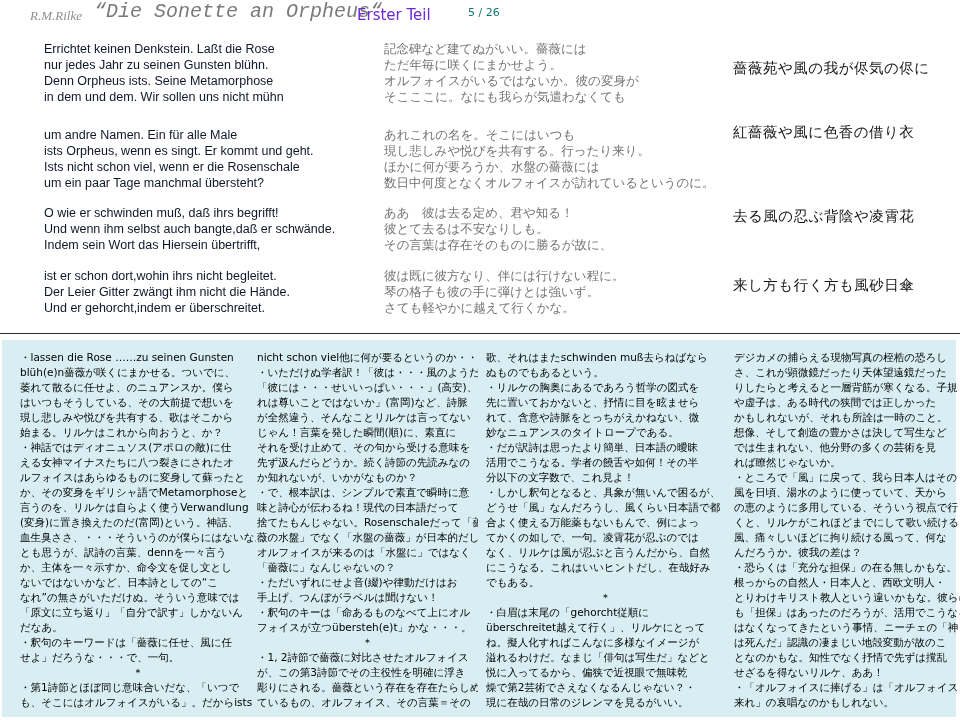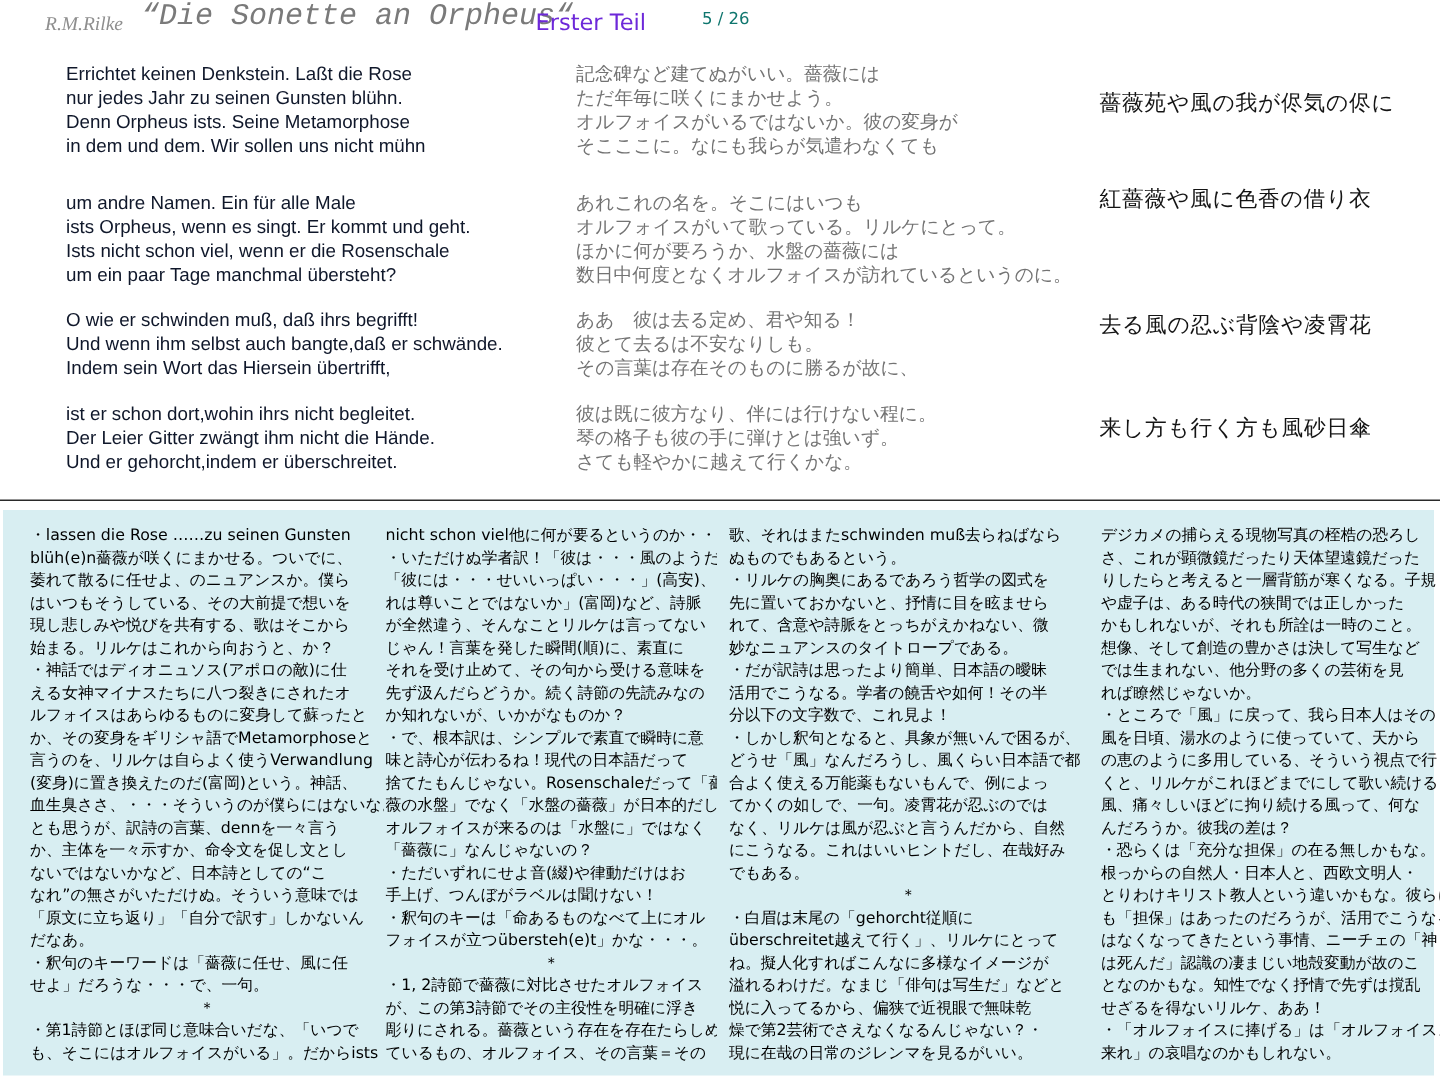--- a/index.html
+++ b/index.html
@@ -60,21 +60,21 @@
   </div>
 
 <div class="j t1">
     <div>記念碑など建てぬがいい。薔薇には</div>
     <div>ただ年毎に咲くにまかせよう。</div>
     <div>オルフォイスがいるではないか。彼の変身が</div>
     <div>そこここに。なにも我らが気遣わなくても</div>
   </div>
 <div class="j t2">
     <div>あれこれの名を。そこにはいつも</div>
-    <div>オルフォイスがいて歌っている。リルケにとって。</div>
+    <div>現し悲しみや悦びを共有する。行ったり来り。</div>
     <div>ほかに何が要ろうか、水盤の薔薇には</div>
     <div>数日中何度となくオルフォイスが訪れているというのに。</div>
   </div>
 <div class="j t3">
     <div>ああ　彼は去る定め、君や知る！</div>
     <div>彼とて去るは不安なりしも。</div>
     <div>その言葉は存在そのものに勝るが故に、</div>
   </div>
 <div class="j t4">
     <div>彼は既に彼方なり、伴には行けない程に。</div>

